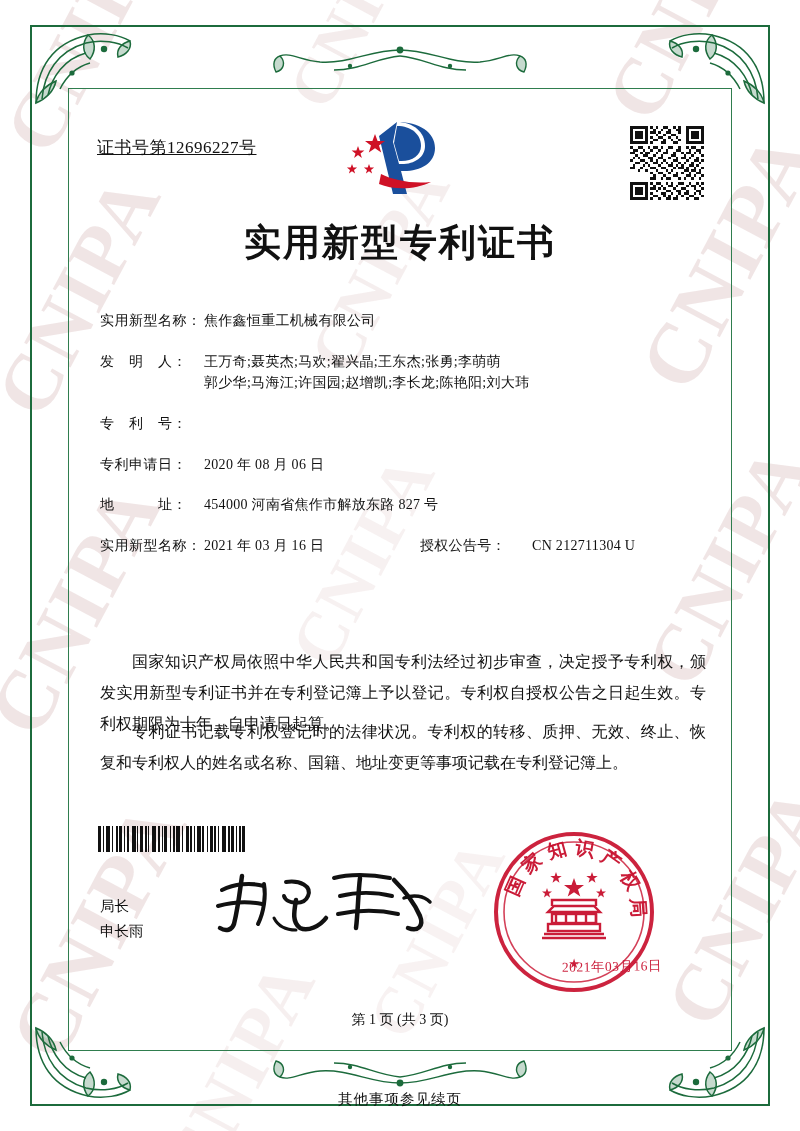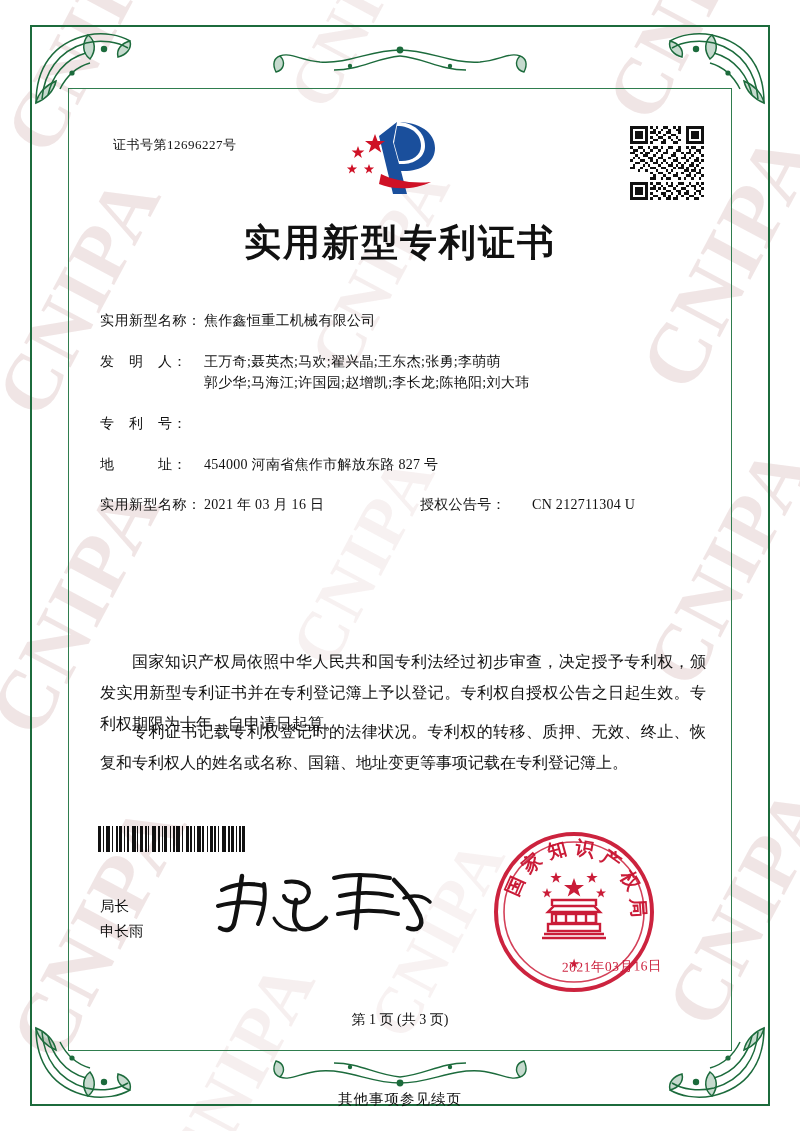--- a/index.html
+++ b/index.html
@@ -77,24 +77,25 @@
 
   
   #content {
     position: absolute;
     left: 68px; top: 88px; right: 68px; bottom: 80px;
     z-index: 2;
   }
 
   .cert-no {
     position: absolute;
-    left: 45px; top: 48px;
-    font-size: 13px;
+    left: 29px; top: 48px;
+    font-size: 17px;
     color: #111;
     letter-spacing: 0.5px;
+    text-decoration: underline;
   }
 
   .qr {
     position: absolute;
     right: 28px; top: 38px;
     width: 74px; height: 74px;
   }
 
   
   .logo {
@@ -571,20 +572,24 @@
       <div class="val">
         <span>王万奇;聂英杰;马欢;翟兴晶;王东杰;张勇;李萌萌</span>
         <span class="line2">郭少华;马海江;许国园;赵增凯;李长龙;陈艳阳;刘大玮</span>
       </div>
     </div>
 
     <div class="row">
       <div class="lbl">专　利　号：</div>
     </div>
 
+    <div class="row">
+      <div class="lbl">专利申请日：</div>
+      <div class="val">2020 年 08 月 06 日</div>
+    </div>
 
 
     <div class="row">
       <div class="lbl">地　　　址：</div>
       <div class="val">454000 河南省焦作市解放东路 827 号</div>
     </div>
 
     <div class="row two-col">
       <div class="lbl">实用新型名称：</div>
       <div class="val">

